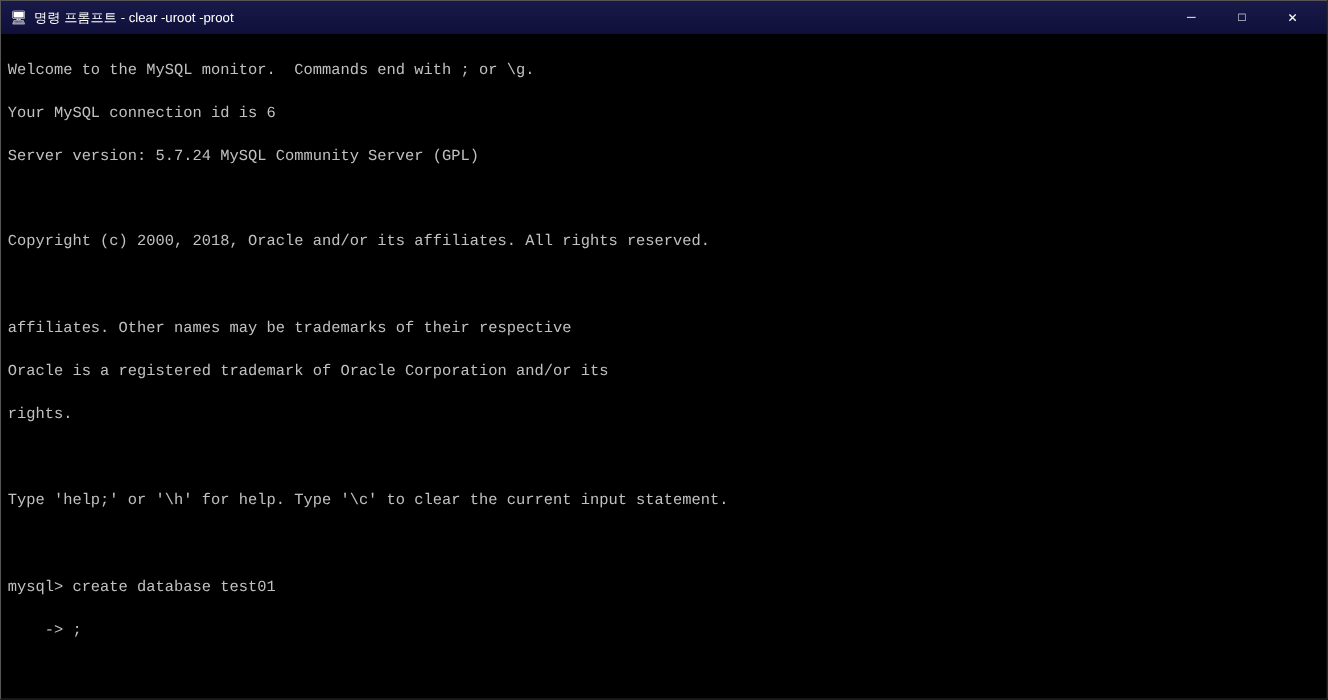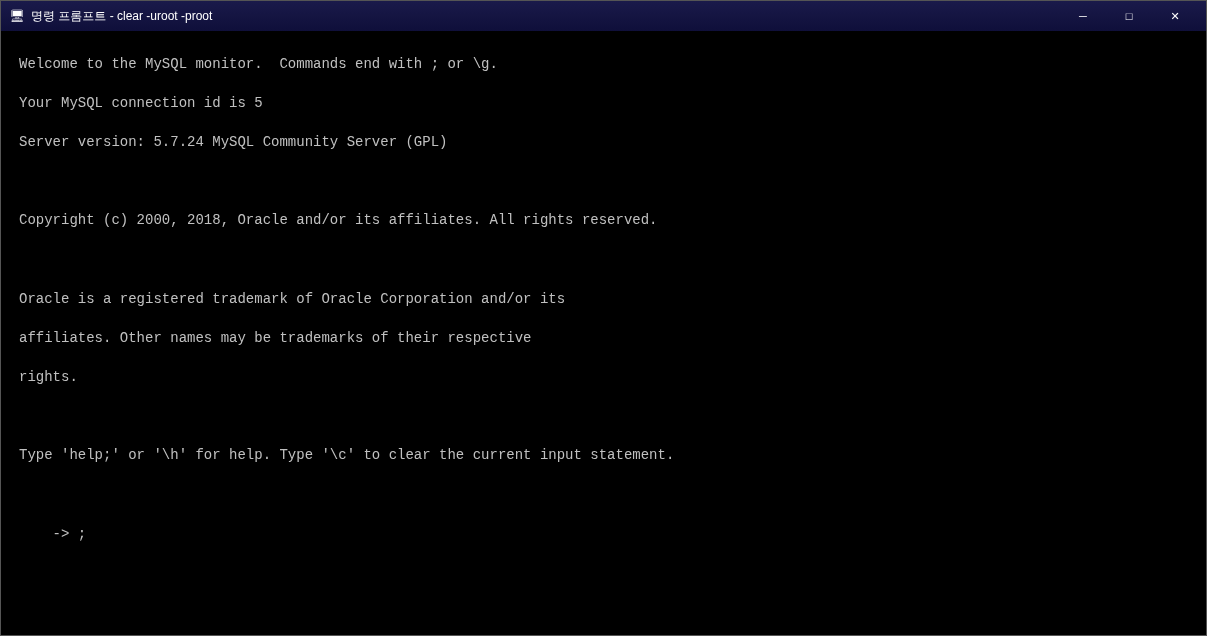--- a/index.html
+++ b/index.html
@@ -68,21 +68,21 @@
       color: #fff;
       cursor: pointer;
       background: transparent;
       border: none;
     }
 
     .terminal-body {
       flex: 1;
       background: #000000;
       color: #c0c0c0;
-      padding: 4px 18px;
+      padding: 4px 6px;
       overflow: hidden;
       font-size: 14px;
       line-height: 1.4;
       white-space: pre;
     }
 
     .line {
       display: block;
       color: #c0c0c0;
     }
@@ -104,31 +104,32 @@
     <div class="title-bar-icon">🖥</div>
     <div class="title-bar-text">명령 프롬프트 - clear  -uroot -proot</div>
     <div class="title-bar-buttons">
       <button class="title-btn">─</button>
       <button class="title-btn">□</button>
       <button class="title-btn close">✕</button>
     </div>
   </div>
   <div class="terminal-body">
 <span class="line">Welcome to the MySQL monitor.  Commands end with ; or \g.</span>
-<span class="line">Your MySQL connection id is 5</span>
+<span class="line">Your MySQL connection id is 6</span>
 <span class="line">Server version: 5.7.24 MySQL Community Server (GPL)</span>
 <span class="line-empty"></span>
 <span class="line">Copyright (c) 2000, 2018, Oracle and/or its affiliates. All rights reserved.</span>
 <span class="line-empty"></span>
+<span class="line">affiliates. Other names may be trademarks of their respective</span>
 <span class="line">Oracle is a registered trademark of Oracle Corporation and/or its</span>
-<span class="line">affiliates. Other names may be trademarks of their respective</span>
 <span class="line">rights.</span>
 <span class="line-empty"></span>
 <span class="line">Type 'help;' or '\h' for help. Type '\c' to clear the current input statement.</span>
 <span class="line-empty"></span>
+<span class="line">mysql&gt; create database test01</span>
 <span class="line">    -&gt; ;</span>
 
 
 
 
 
 
 
   </div>
 </div>

